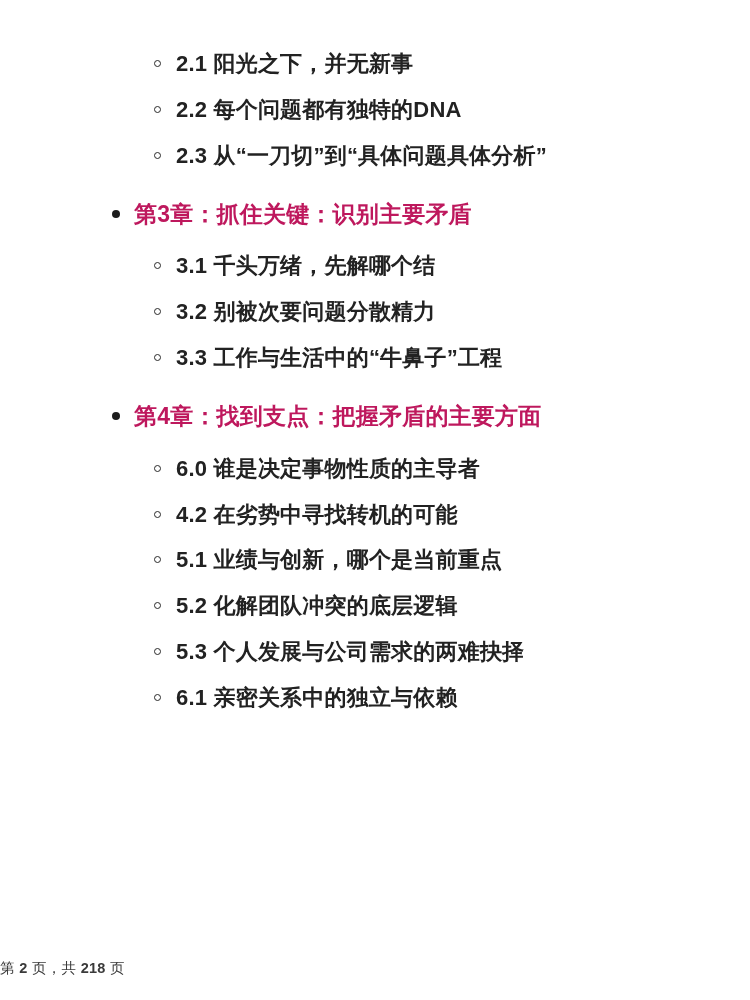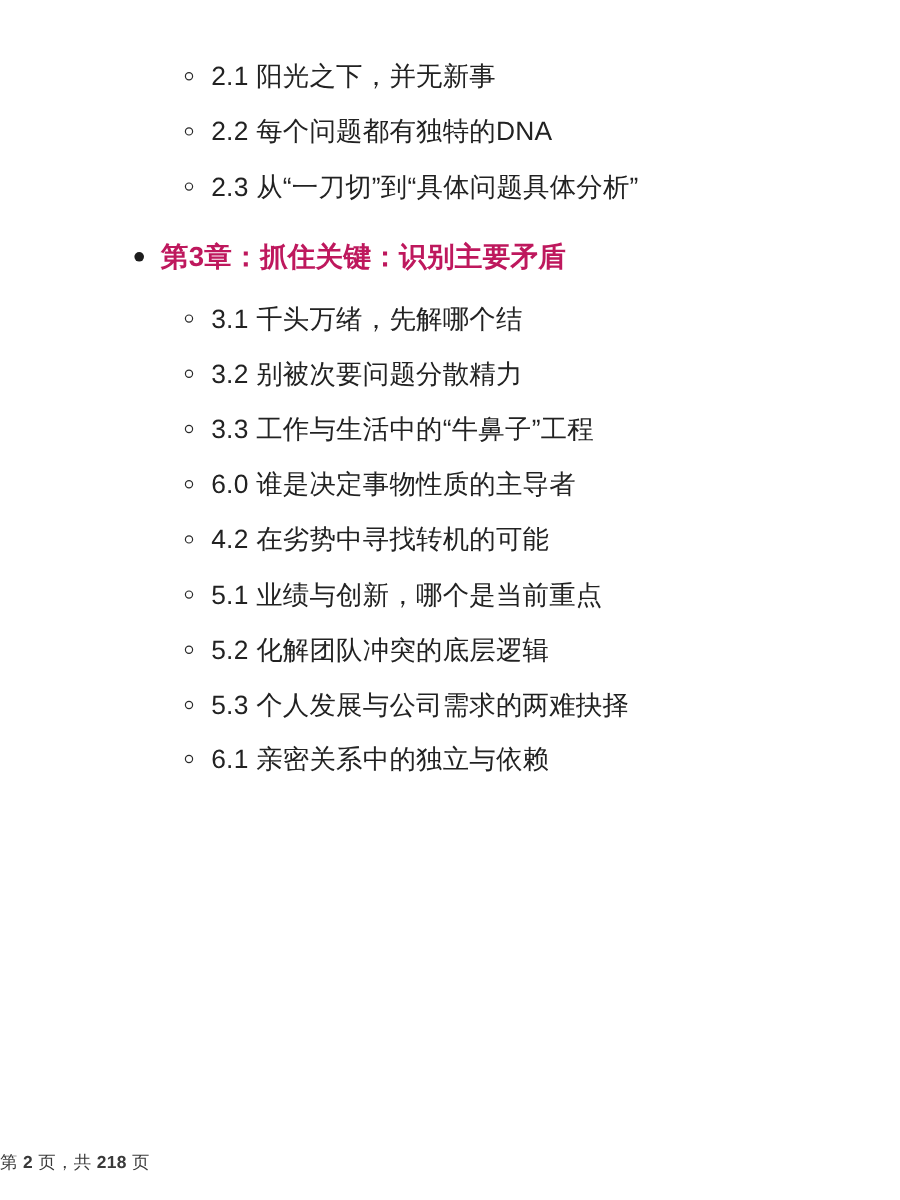--- a/index.html
+++ b/index.html
@@ -47,21 +47,21 @@
     width: 8px;
     height: 8px;
     border-radius: 50%;
     background: #1d1d1d;
   }
   
   .l2 {
     position: relative;
     font-size: 22px;
     line-height: 1.45;
-    font-weight: 400;
+    font-weight: 700;
     color: #222222;
     padding-left: 130px;
     margin: 14px 0 14px 0;
     letter-spacing: 0.2px;
   }
   .l2 .bullet {
     position: absolute;
     left: 108px;
     top: 12px;
     width: 7px;
@@ -113,20 +113,21 @@
         <span class="text">3.1 千头万绪，先解哪个结</span>
       </li>
       <li class="l2">
         <span class="bullet"></span>
         <span class="text">3.2 别被次要问题分散精力</span>
       </li>
       <li class="l2">
         <span class="bullet"></span>
         <span class="text">3.3 工作与生活中的“牛鼻子”工程</span>
       </li>
+      <li class="l1"><span class="bullet"></span><span class="text">第4章：找到支点：把握矛盾的主要方面</span></li>
       <li class="l2">
         <span class="bullet"></span>
         <span class="text">6.0 谁是决定事物性质的主导者</span>
       </li>
       <li class="l2">
         <span class="bullet"></span>
         <span class="text">4.2 在劣势中寻找转机的可能</span>
       </li>
       <li class="l2">
         <span class="bullet"></span>

